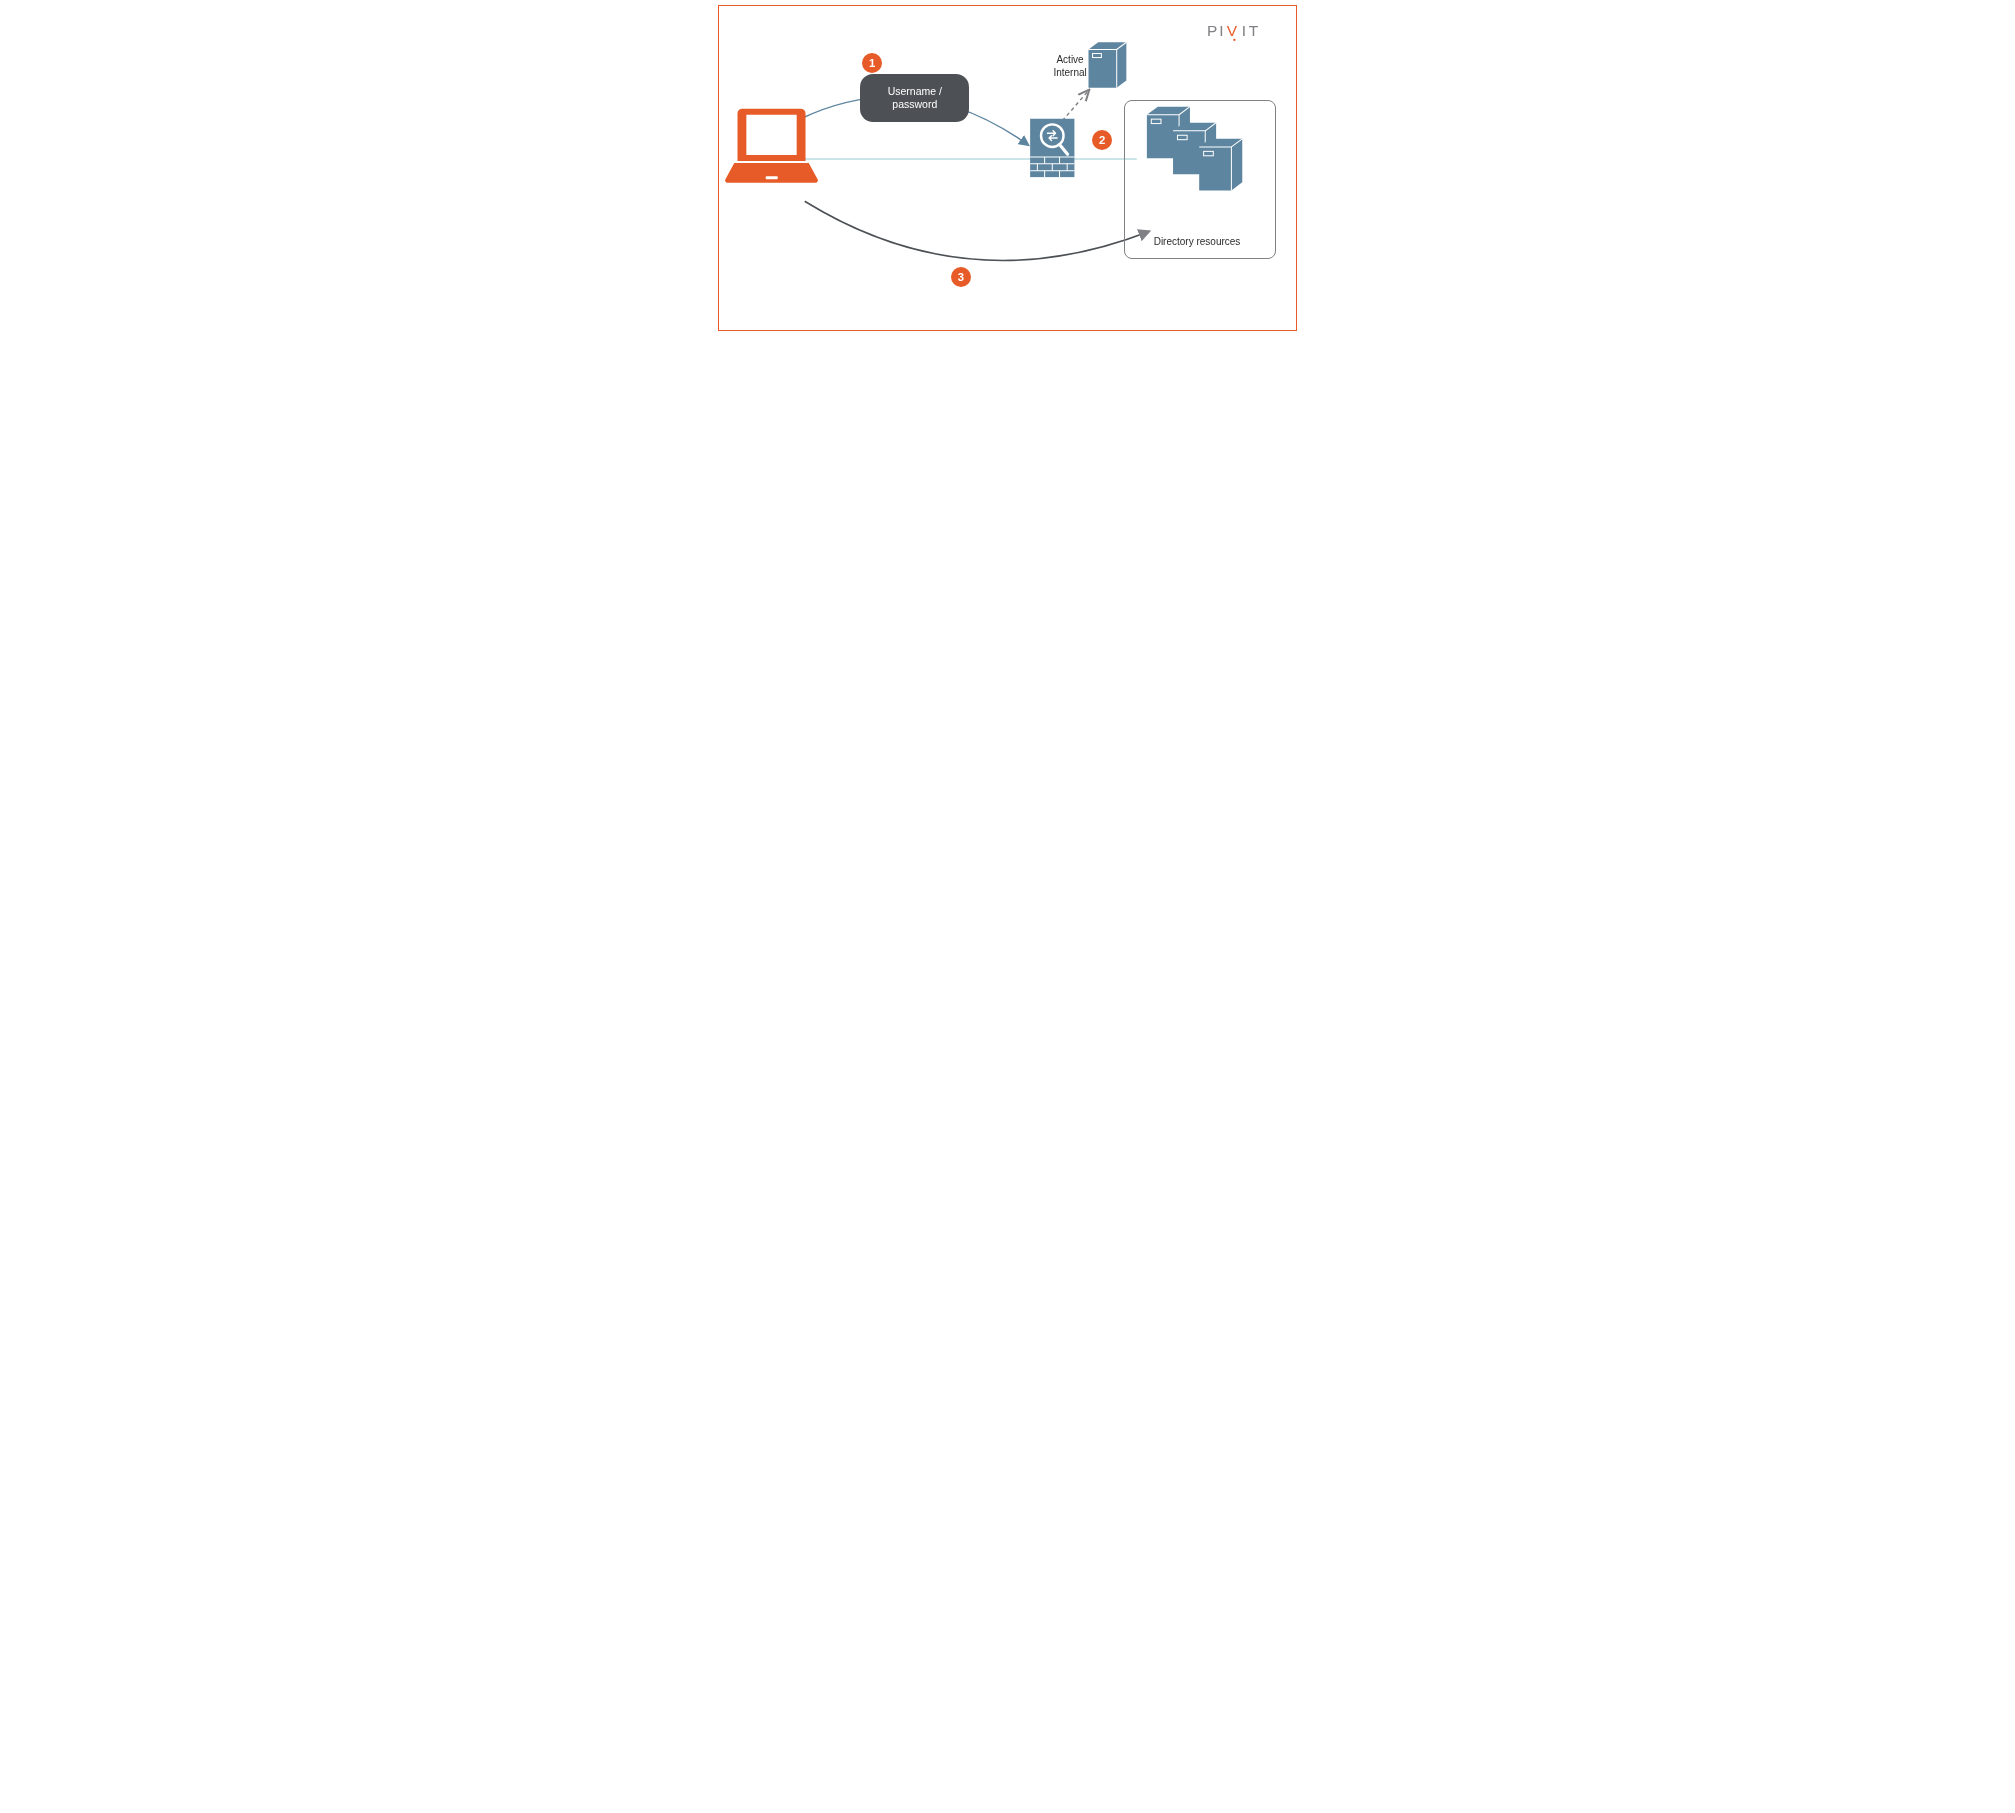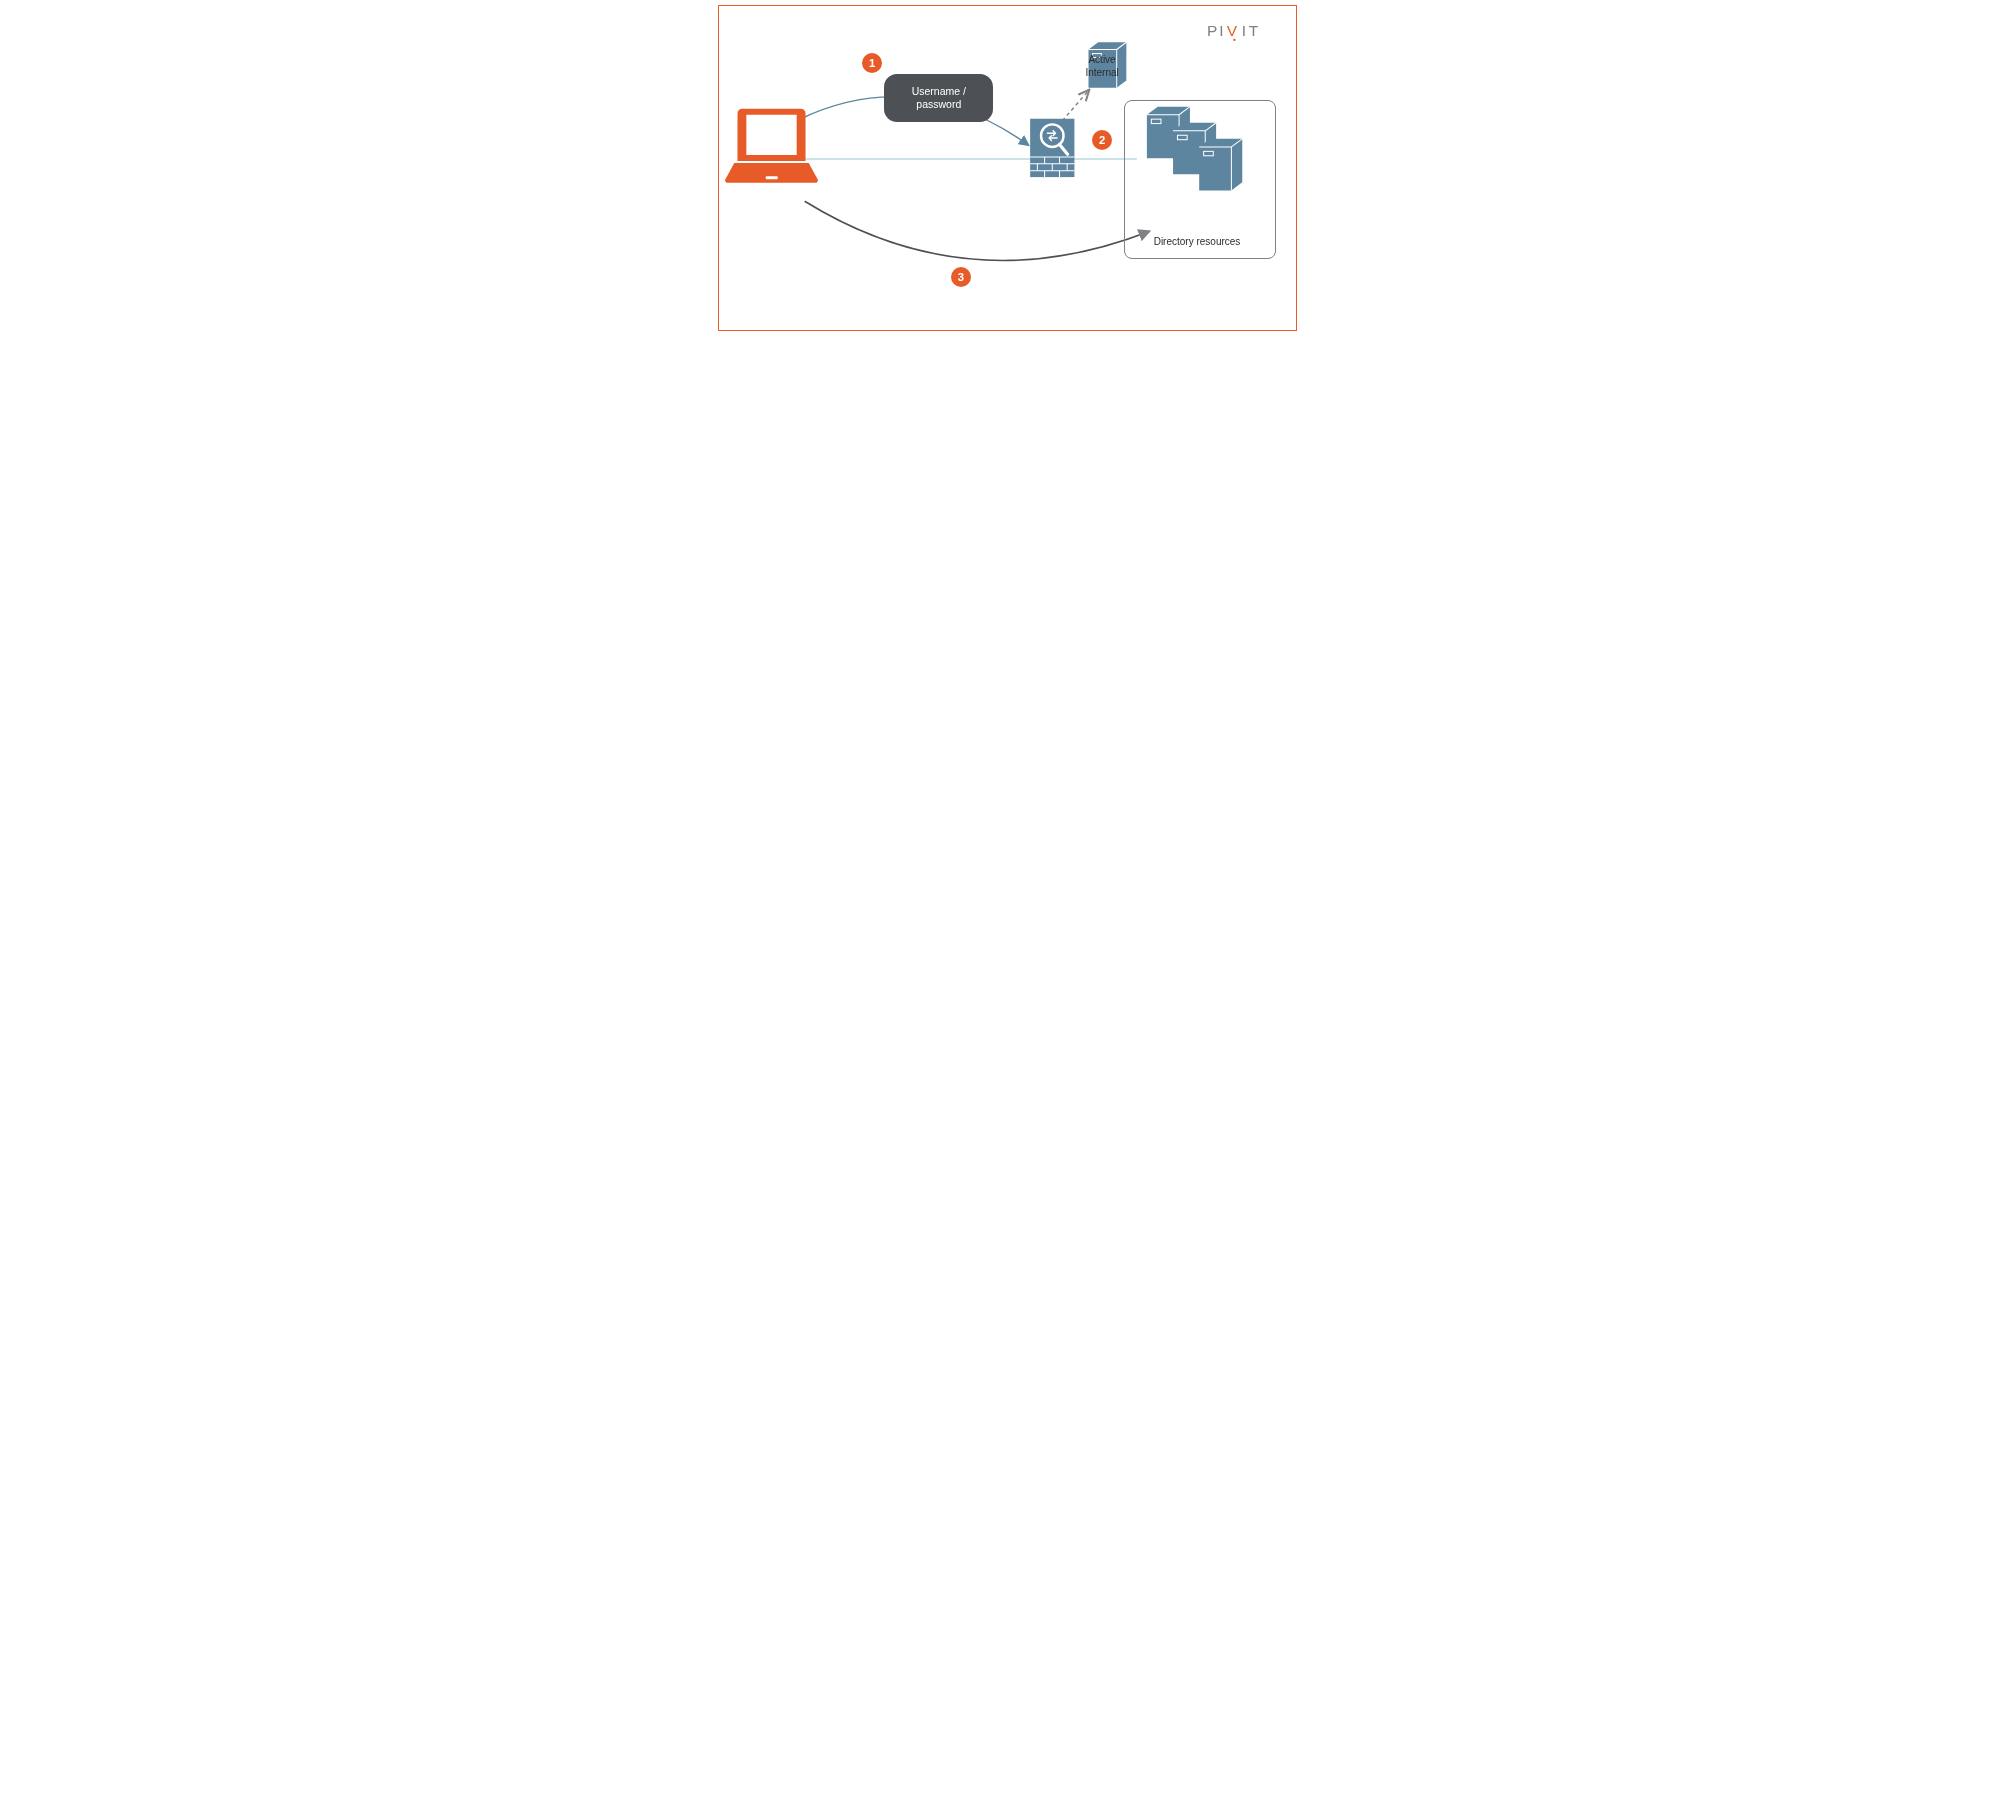--- a/index.html
+++ b/index.html
@@ -50,21 +50,20 @@
     background: var(--dark-grey);
     color: #fff;
     border-radius: 13px;
     text-align: center;
     display: flex;
     flex-direction: column;
     justify-content: center;
     font-size: clamp(5.6px, 1.8vw, 10.5px);
     line-height: 1.25;
     padding: 0 1.5em;
-    margin-left: 24px;
   }
   .badge {
     position: absolute;
     width: 3.4%;
     aspect-ratio: 1/1;
     background: var(--orange);
     color: #fff;
     border-radius: 50%;
     display: flex;
     align-items: center;
@@ -82,21 +81,21 @@
   .resources-box {
     position: absolute;
     border: 1.2px solid var(--grey);
     border-radius: 8px;
   }
   
   #pill-1   { left: 25.3%; top: 22%;  width: 18.3%; height: 14.5%; }
   #badge-1  { left: 25.6%; top: 15.8%; }
   #badge-2  { left: 64.2%; top: 38.8%; }
   #badge-3  { left: 40.5%; top: 79.5%; }
-  #label-ad { left: 56%;   top: 16.2%; width: 9%; margin-left: 32px; }
+  #label-ad { left: 56%;   top: 16.2%; width: 9%; }
   #label-res{ left: 72.8%; top: 70.5%; width: 18%; }
   #res-box  { left: 69.5%; top: 29.8%; width: 25.5%; height: 47.5%; }
 </style>
 </head>
 <body>
 
 <div class="frame">
   <div class="border"></div>
 
   <svg class="logo" viewBox="0 0 360 100">

